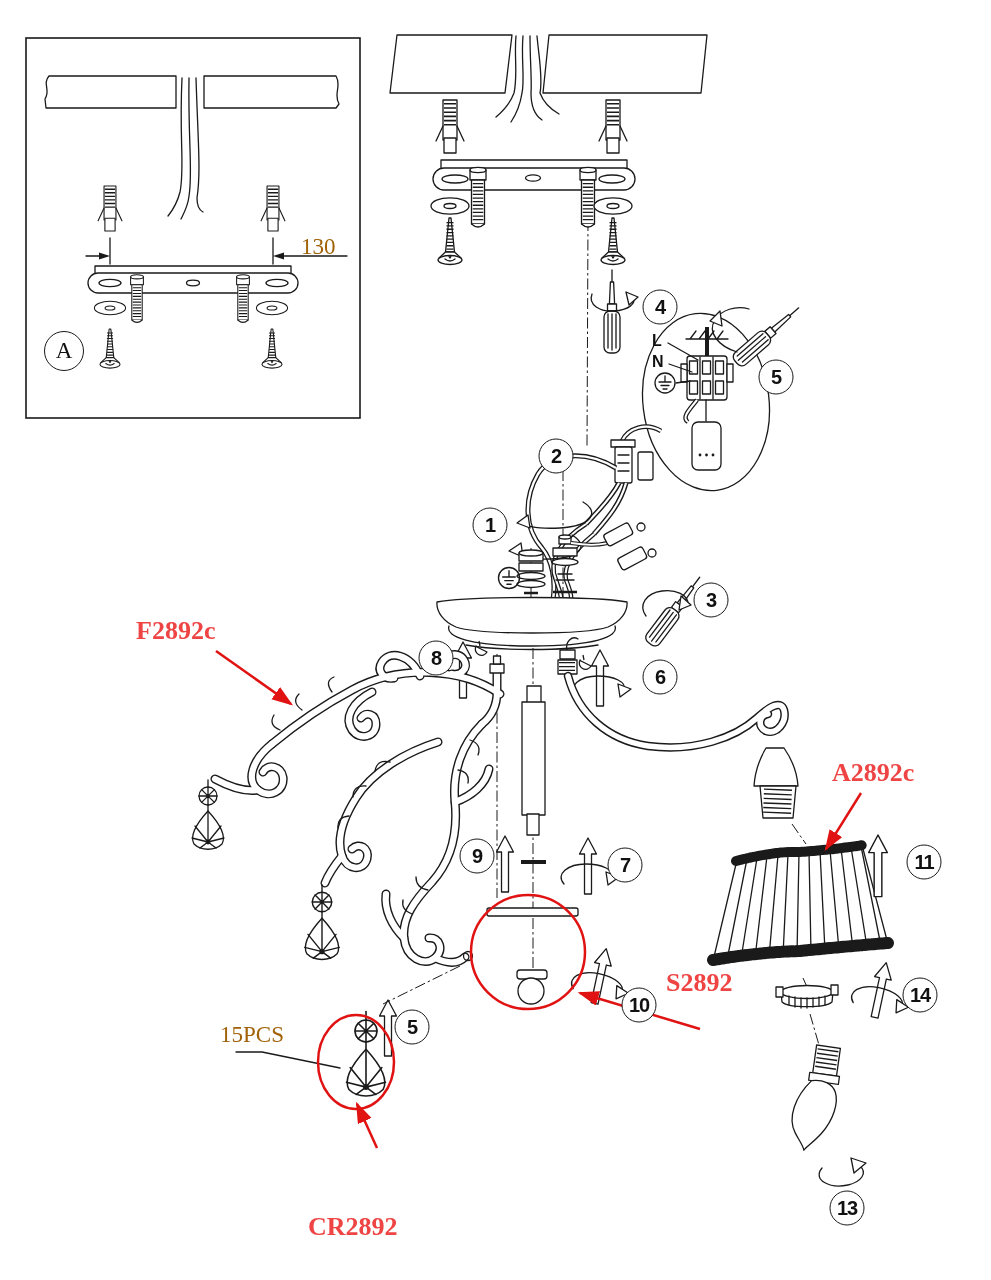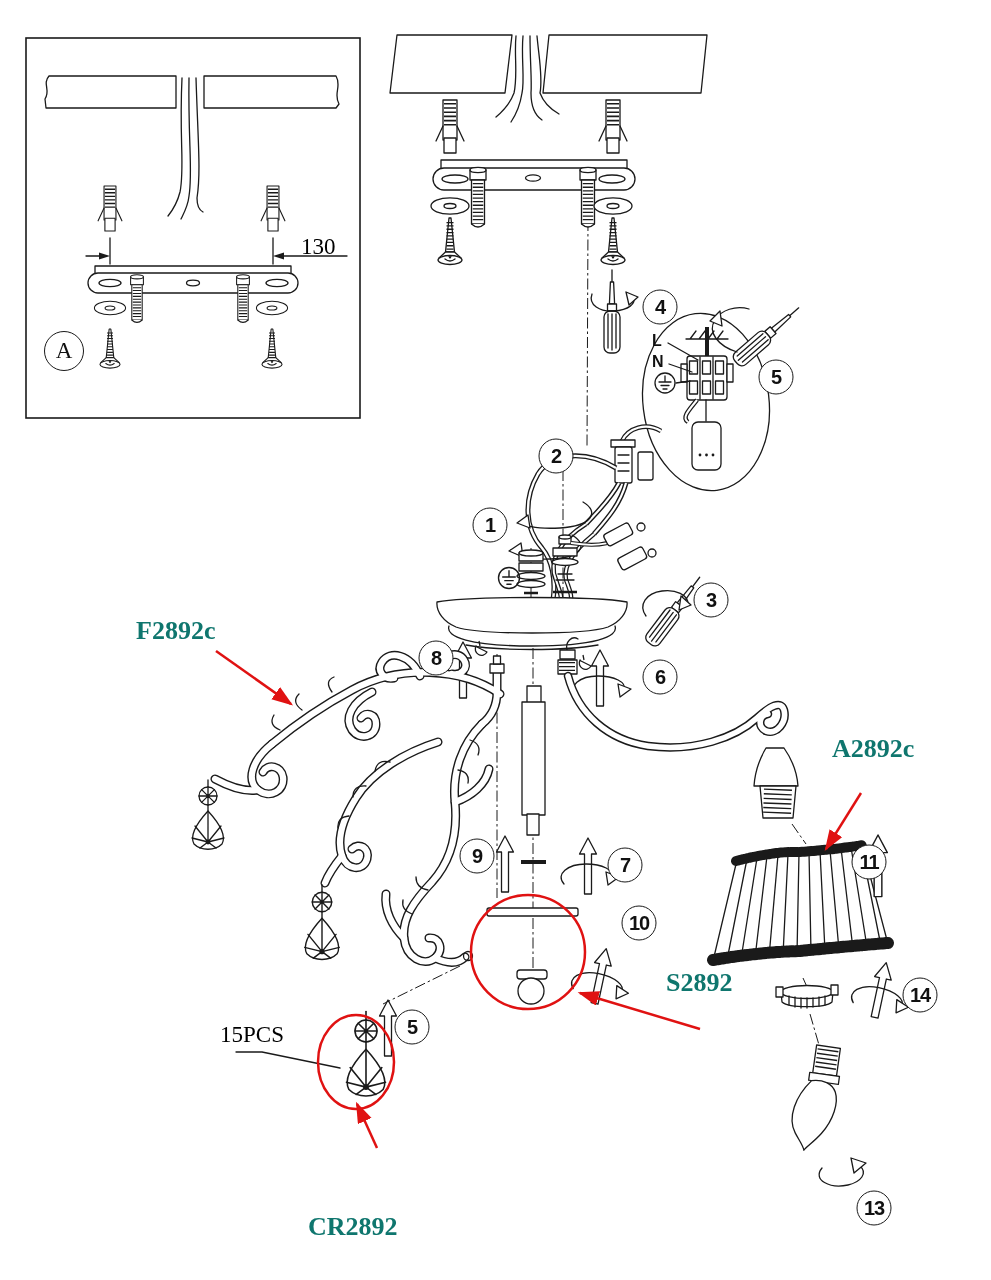--- a/index.html
+++ b/index.html
@@ -4,22 +4,22 @@
 <style>
   html,body{margin:0;padding:0;background:#fff}
   .canvas{position:relative;width:991px;height:1280px;background:#fff;overflow:hidden;
           font-family:"Liberation Sans",sans-serif}
   .canvas svg{position:absolute;left:0;top:0}
   .badge{position:absolute;width:35px;height:35px;box-sizing:border-box;border:1.8px solid #1a1a1a;
          border-radius:50%;background:#fff;display:flex;align-items:center;justify-content:center;
          font:600 20px "Liberation Sans",sans-serif;color:#111;transform:translate(-50%,-50%);
          letter-spacing:-1px;z-index:4}
   .badge.detail{width:40px;height:40px;font:23px "Liberation Serif",serif;letter-spacing:0}
-  .redlbl{position:absolute;color:#0f766e;font:bold 26px "Liberation Serif",serif;z-index:5;white-space:nowrap}
-  .blklbl{position:absolute;color:#000000;font:23px "Liberation Serif",serif;z-index:5;white-space:nowrap}
+  .redlbl{position:absolute;color:#ef4444;font:bold 26px "Liberation Serif",serif;z-index:5;white-space:nowrap}
+  .blklbl{position:absolute;color:#a16207;font:23px "Liberation Serif",serif;z-index:5;white-space:nowrap}
   .wirelbl{position:absolute;color:#111;font:bold 16px "Liberation Sans",sans-serif;z-index:5}
   .ln{fill:none;stroke:#1a1a1a;stroke-width:1.3;stroke-linecap:round;stroke-linejoin:round}
   .fw{fill:#fff;stroke:#1a1a1a;stroke-width:1.3;stroke-linejoin:round}
   .dash{fill:none;stroke:#1a1a1a;stroke-width:1;stroke-dasharray:11 3 2.5 3}
   .red{fill:none;stroke:#e01212;stroke-width:2.5}
 </style>
 </head>
 <body>
 
 <div class="canvas">
@@ -431,41 +431,41 @@
     </div>
 <div class="badge" style="left:625px;top:865px">
       <span>7</span>
     </div>
 <div class="badge" style="left:436px;top:658px">
       <span>8</span>
     </div>
 <div class="badge" style="left:477px;top:856px">
       <span>9</span>
     </div>
-<div class="badge" style="left:639px;top:923px">
+<div class="badge" style="left:639px;top:1005px">
       <span>10</span>
     </div>
-<div class="badge" style="left:869px;top:862px">
+<div class="badge" style="left:924px;top:862px">
       <span>11</span>
     </div>
 <div class="badge" style="left:920px;top:995px">
       <span>14</span>
     </div>
-<div class="badge" style="left:874px;top:1208px">
+<div class="badge" style="left:847px;top:1208px">
       <span>13</span>
     </div>
 <div class="badge" style="left:412px;top:1027px">
       <span>5</span>
     </div>
 <div class="badge detail" style="left:64px;top:351px">
       <span>A</span>
     </div>
 
 <div class="blklbl" style="left:301px;top:234px">130</div>
 <div class="wirelbl" style="left:652px;top:332px">L</div>
 <div class="wirelbl" style="left:652px;top:353px">N</div>
 <div class="redlbl" style="left:136px;top:616px">F2892c</div>
-<div class="redlbl" style="left:832px;top:734px">A2892c</div>
+<div class="redlbl" style="left:832px;top:758px">A2892c</div>
 <div class="redlbl" style="left:666px;top:968px">S2892</div>
 <div class="redlbl" style="left:308px;top:1212px">CR2892</div>
 <div class="blklbl" style="left:220px;top:1022px">15PCS</div>
 
 </div>
 
 </body></html>

